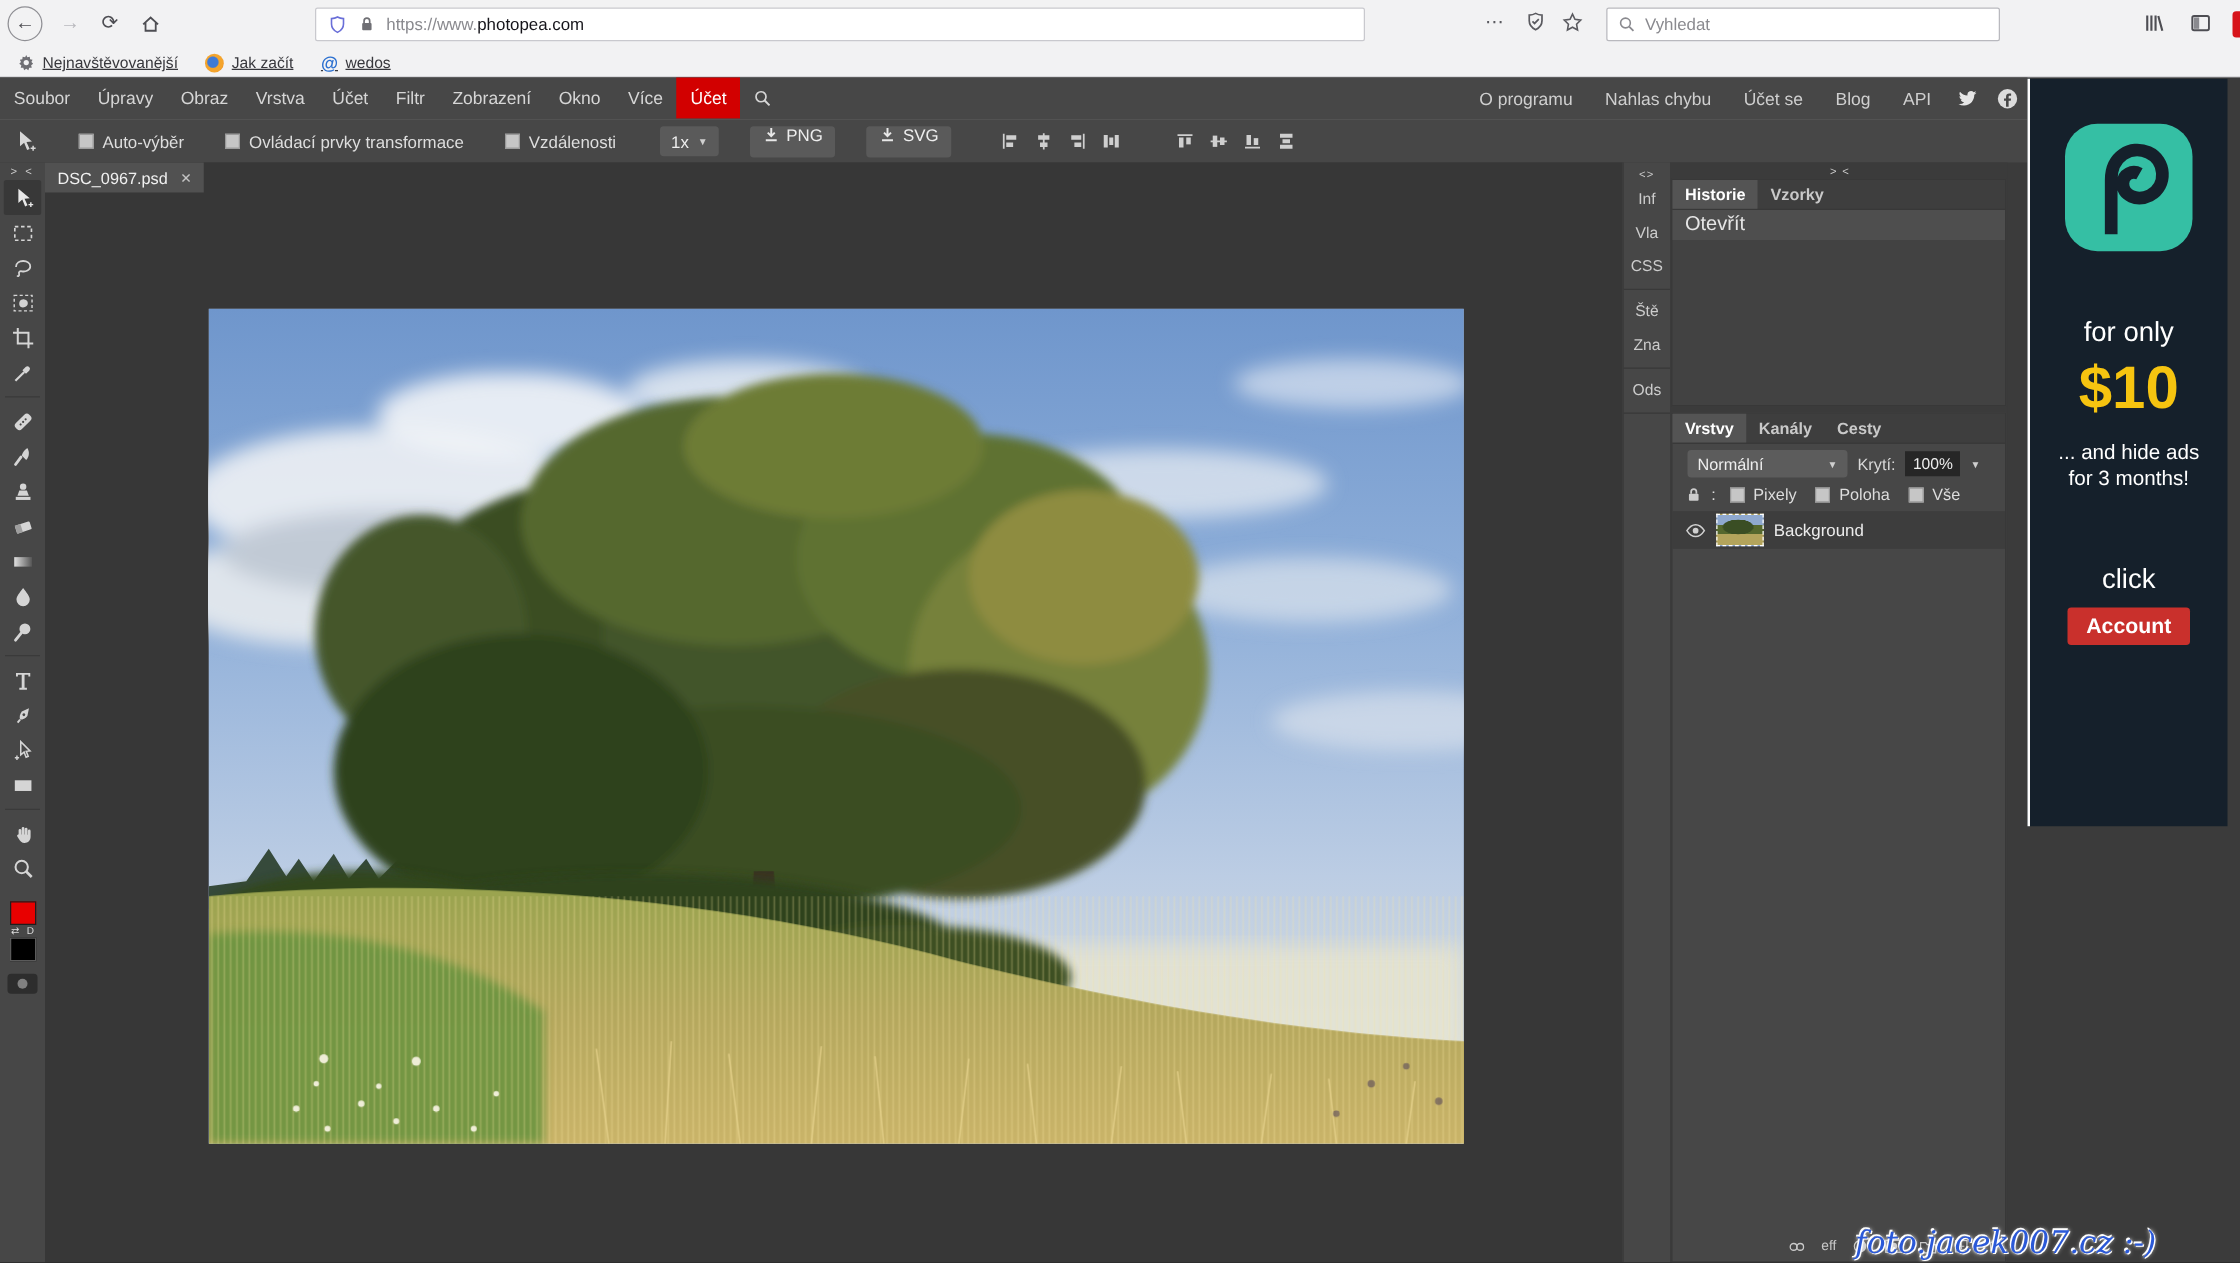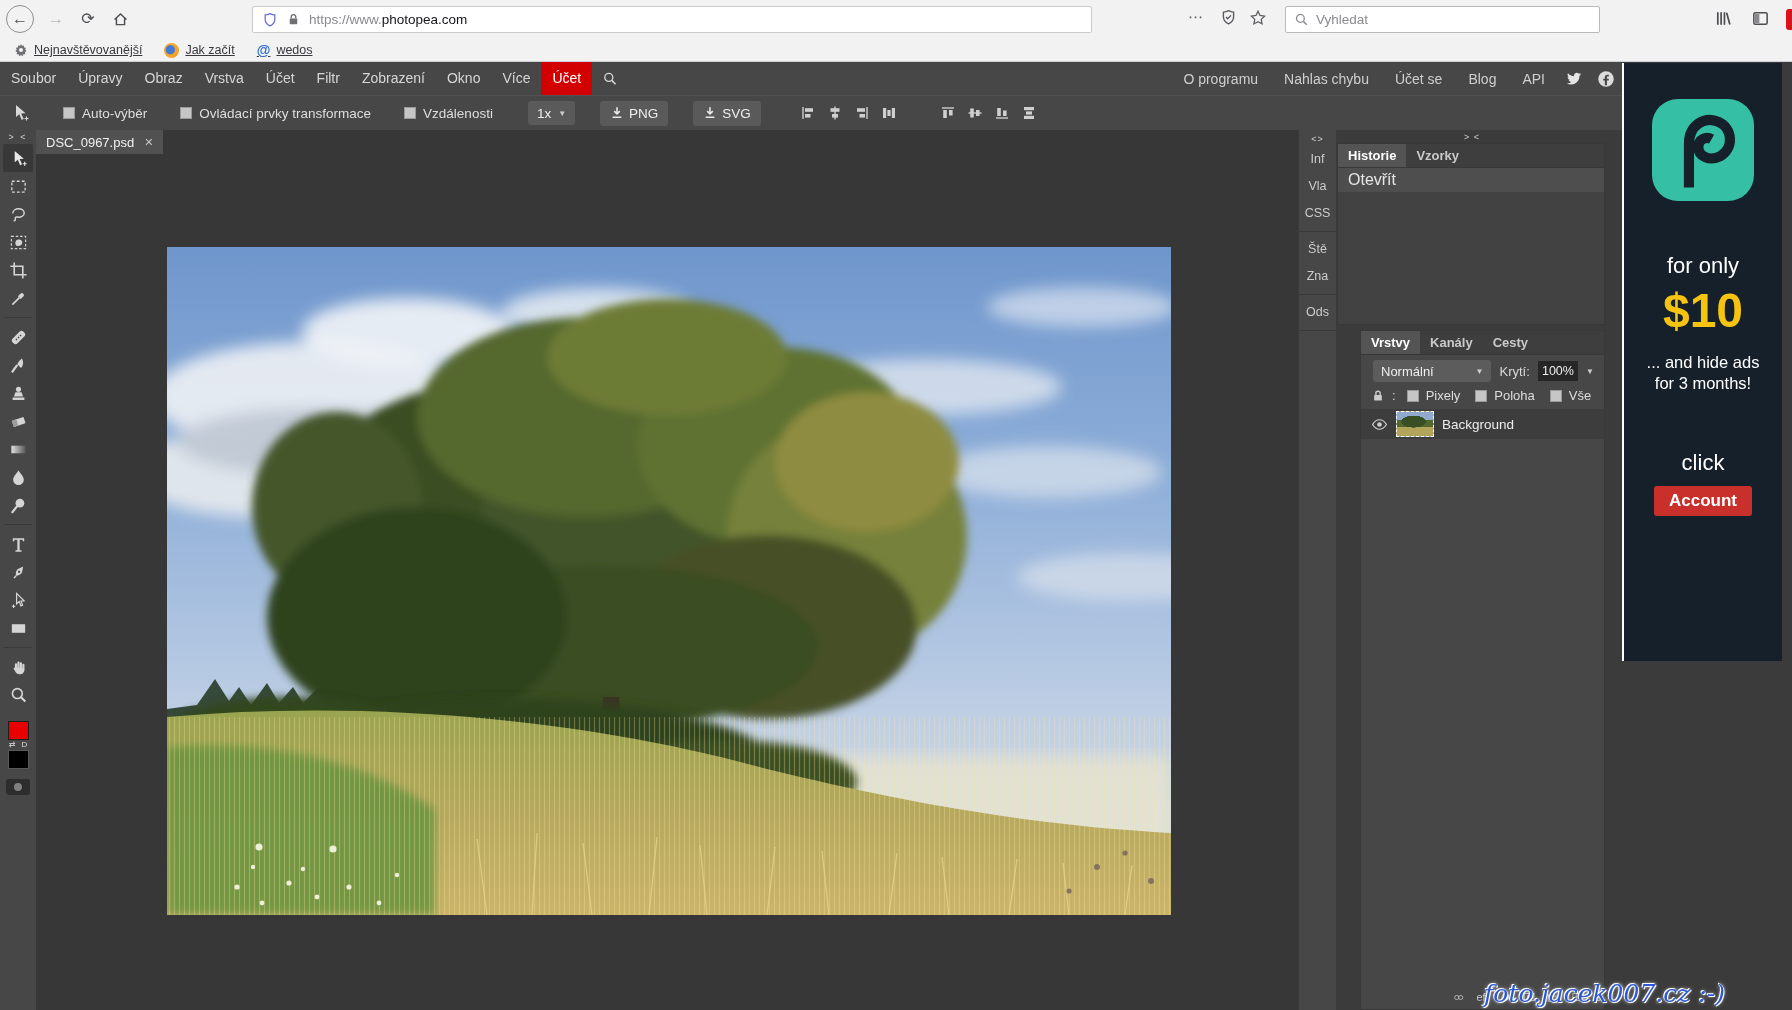--- a/index.html
+++ b/index.html
@@ -49,21 +49,21 @@
   .soc { margin:0 7px; display:flex; align-items:center; }
 
   .optbar { position:absolute; top:33px; left:0; width:1622px; height:35px; background:#474747;
             border-top:1px solid #525252; display:flex; align-items:center; padding-left:10px;
             font-size:13.5px; color:#dedede;gap:13px; }
   .cbgrp { display:flex; align-items:center; gap:7px; margin-left:20px; }
   .cb { width:12px; height:12px; background:#c6c6c6; border:1px solid #9a9a9a; }
   .selbtn { margin-left:22px; background:#5a5a5a; border-radius:3px; height:24px; padding:0 9px;
             display:flex; align-items:center; gap:7px; color:#eee; }
   .expbtn { margin-left:12px; background:#5a5a5a; border-radius:3px; height:25px; padding:0 10px;
-            display:flex; align-items:center; gap:5px; color:#eee; }
+            display:flex; align-items:flex-start; gap:5px; color:#eee; }
   .caret { font-size:8px; color:#cfcfcf; }
   .aligngrp { display:flex; align-items:center; gap:11px; margin-left:26px; }
   .aligngrp.g2 { margin-left:30px; }
 
   
   .canvas { position:absolute; left:36px; top:68px; right:494px; bottom:0; background:#373737;padding-left:17px; }
   .doctab { position:absolute; left:0; top:0; height:24px; background:#515151; color:#f0f0f0;
             font-size:13px; display:flex; align-items:center; gap:10px; padding:0 10px; }
   .doctab .x { color:#c4c4c4; font-size:11px; }
   .photo { position:absolute; left:131px; top:117px; width:1004px; height:668px; background:#9ab4d8; }
@@ -91,21 +91,21 @@
 
   
   .panels { position:absolute; right:186px; top:68px; width:270px; bottom:0; background:#3b3b3b; }
   .p-collapse { position:absolute; top:2px; left:128px; font-size:9px; color:#cfcfcf; letter-spacing:1px; }
   .panel { position:absolute; left:1px; right:1px; background:#424242; border:1px solid #383838; }
   .hist { top:13px; height:182px; }
   .ptabs { height:24px; display:flex; background:#3e3e3e; border-bottom:1px solid #383838; }
   .ptab { padding:0 10px; line-height:24px; font-size:13px; color:#c9c9c9; font-weight:bold; }
   .ptab.on { background:#545454; color:#fff; }
   .hrow { height:24px; line-height:24px; background:#4e4e4e; color:#e6e6e6; font-size:16px; padding:0 10px; }
-  .lay { top:200px; bottom:0; background:#474747;margin-left:23px; }
+  .lay { top:200px; bottom:0; background:#474747; }
   .blendrow { display:flex; align-items:center; padding:5px 10px 4px 12px; gap:8px; font-size:13px; }
   .blendsel { width:128px; height:22px; background:#5c5c5c; border-radius:3px; color:#eee;
               display:flex; align-items:center; justify-content:space-between; padding:0 8px; }
   .opval { width:44px; height:20px; background:#262626; color:#eee; text-align:center; line-height:20px; font-size:12.5px; }
   .lockrow { display:flex; align-items:center; gap:7px; padding:2px 10px 6px 10px; font-size:13px; color:#ddd; }
   .layerrow { height:30px; background:#3d3d3d; display:flex; align-items:center; gap:8px; padding:0 10px; }
   .thumb { width:38px; height:26px; border:1px dashed #fff;
            background-image: radial-gradient(ellipse 58% 42% at 46% 40%, #3a4e24 0 58%, rgba(0,0,0,0) 60%),
              linear-gradient(180deg,#8fa9cf 0 34%,#55682e 34% 62%,#b3a45c 62% 100%); }
   .layname { font-size:13.5px; color:#ececec; }

